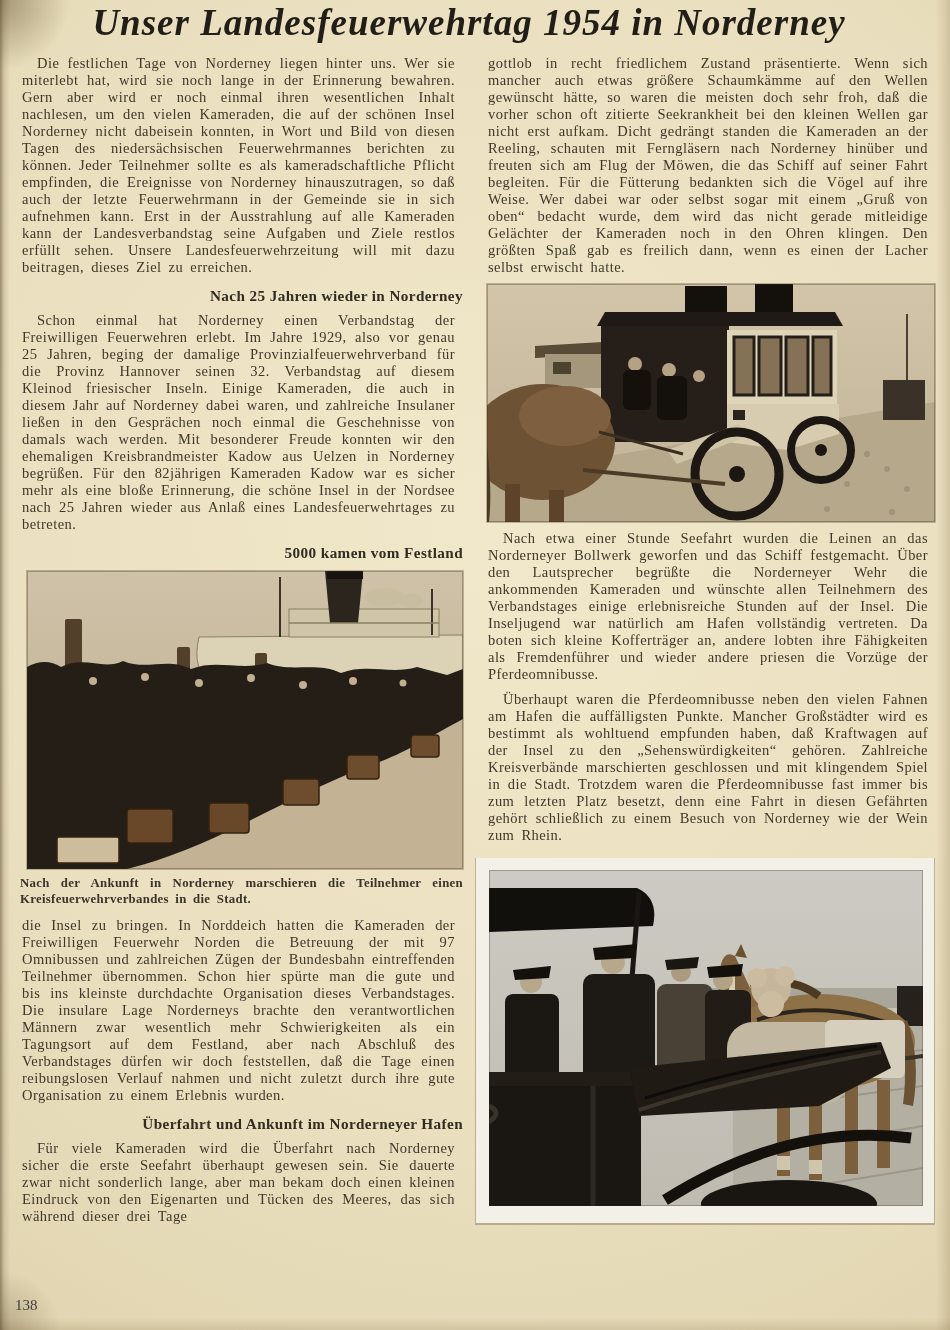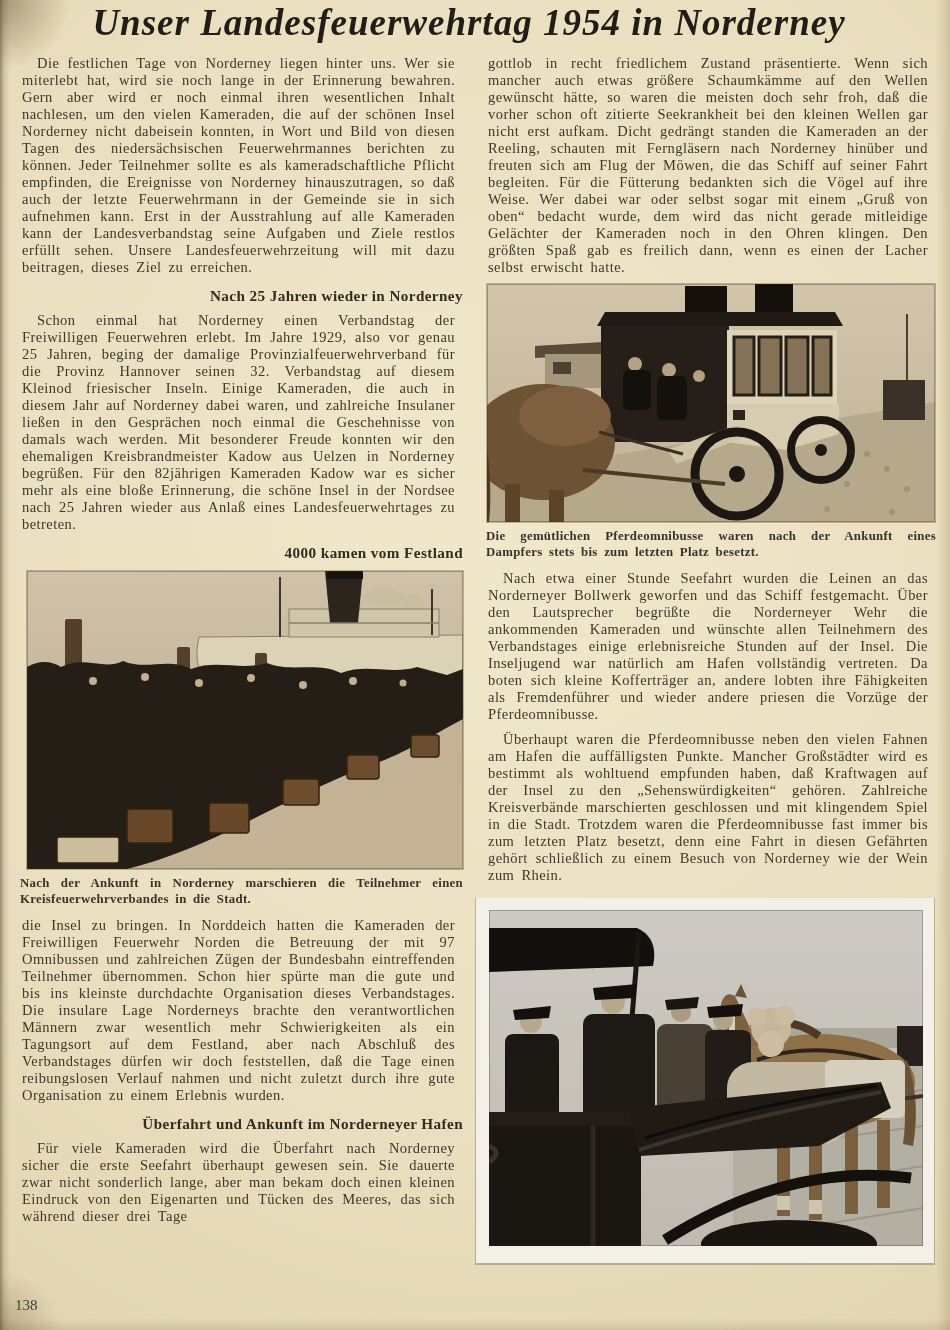--- a/index.html
+++ b/index.html
@@ -52,21 +52,21 @@
 <div class="title">Unser Landesfeuerwehrtag 1954 in Norderney</div>
 
 <div class="col col-left">
 
   <p class="body indent">Die festlichen Tage von Norderney liegen hinter uns. Wer sie miterlebt hat, wird sie noch lange in der Erinnerung bewahren. Gern aber wird er noch einmal ihren wesentlichen Inhalt nachlesen, um den vielen Kameraden, die auf der schönen Insel Norderney nicht dabeisein konnten, in Wort und Bild von diesen Tagen des niedersächsischen Feuerwehrmannes berichten zu können. Jeder Teilnehmer sollte es als kameradschaftliche Pflicht empfinden, die Ereignisse von Norderney hinauszutragen, so daß auch der letzte Feuerwehrmann in der Gemeinde sie in sich aufnehmen kann. Erst in der Ausstrahlung auf alle Kameraden kann der Landesverbandstag seine Aufgaben und Ziele restlos erfüllt sehen. Unsere Landesfeuerwehrzeitung will mit dazu beitragen, dieses Ziel zu erreichen.</p>
 
   <h3 class="head">Nach 25 Jahren wieder in Norderney</h3>
 
   <p class="body indent">Schon einmal hat Norderney einen Verbandstag der Freiwilligen Feuerwehren erlebt. Im Jahre 1929, also vor genau 25 Jahren, beging der damalige Provinzialfeuerwehrverband für die Provinz Hannover seinen 32. Verbandstag auf diesem Kleinod friesischer Inseln. Einige Kameraden, die auch in diesem Jahr auf Norderney dabei waren, und zahlreiche Insulaner ließen in den Gesprächen noch einmal die Geschehnisse von damals wach werden. Mit besonderer Freude konnten wir den ehemaligen Kreisbrandmeister Kadow aus Uelzen in Norderney begrüßen. Für den 82jährigen Kameraden Kadow war es sicher mehr als eine bloße Erinnerung, die schöne Insel in der Nordsee nach 25 Jahren wieder aus Anlaß eines Landesfeuerwehrtages zu betreten.</p>
 
-  <h3 class="head">4000 kamen vom Festland</h3>
+  <h3 class="head">5000 kamen vom Festland</h3>
 
 
   <svg class="photo ph1" width="436" height="298" viewBox="0 0 436 298">
     <defs>
       <linearGradient id="sky1" x1="0" y1="0" x2="0" y2="1">
         <stop offset="0" stop-color="#cfc2a8"></stop>
           <stop offset="1" stop-color="#b8ab8e"></stop>
       </linearGradient>
     </defs>
     <rect x="0" y="0" width="436" height="298" fill="url(#sky1)"></rect>
@@ -198,21 +198,20 @@
       <ellipse cx="78" cy="132" rx="46" ry="30" fill="#7e6040"></ellipse>
       <rect x="18" y="200" width="15" height="38" fill="#5c4329"></rect>
       <rect x="62" y="206" width="15" height="32" fill="#5c4329"></rect>
       <path d="M-2,150 Q6,200 2,238 L-2,238 Z" fill="#4e3a23"></path>
       <line x1="112" y1="148" x2="196" y2="170" stroke="#3a2f20" stroke-width="3"></line>
       <line x1="96" y1="186" x2="238" y2="200" stroke="#4a3a26" stroke-width="4"></line>
     </g>
     <rect x="0" y="0" width="448" height="238" fill="none" stroke="rgba(60,48,28,.35)" stroke-width="2"></rect>
   </svg>
 
-  <p class="caption">Die gemütlichen Pferdeomnibusse waren nach der Ankunft eines Dampfers stets bis zum letzten Platz besetzt.</p>
 
   <p class="body indent">Nach etwa einer Stunde Seefahrt wurden die Leinen an das Norderneyer Bollwerk geworfen und das Schiff festgemacht. Über den Lautsprecher begrüßte die Norderneyer Wehr die ankommenden Kameraden und wünschte allen Teilnehmern des Verbandstages einige erlebnisreiche Stunden auf der Insel. Die Inseljugend war natürlich am Hafen vollständig vertreten. Da boten sich kleine Kofferträger an, andere lobten ihre Fähigkeiten als Fremdenführer und wieder andere priesen die Vorzüge der Pferdeomnibusse.</p>
 
   <p class="body indent">Überhaupt waren die Pferdeomnibusse neben den vielen Fahnen am Hafen die auffälligsten Punkte. Mancher Großstädter wird es bestimmt als wohltuend empfunden haben, daß Kraftwagen auf der Insel zu den „Sehenswürdigkeiten“ gehören. Zahlreiche Kreisverbände marschierten geschlossen und mit klingendem Spiel in die Stadt. Trotzdem waren die Pferdeomnibusse fast immer bis zum letzten Platz besetzt, denn eine Fahrt in diesen Gefährten gehört schließlich zu einem Besuch von Norderney wie der Wein zum Rhein.</p>
 
   <div class="ph3wrap">
     <svg class="photo" width="434" height="336" viewBox="0 0 434 336">
       <defs>
         <linearGradient id="sky3" x1="0" y1="0" x2="0" y2="1">
           <stop offset="0" stop-color="#cdcac3"></stop>

